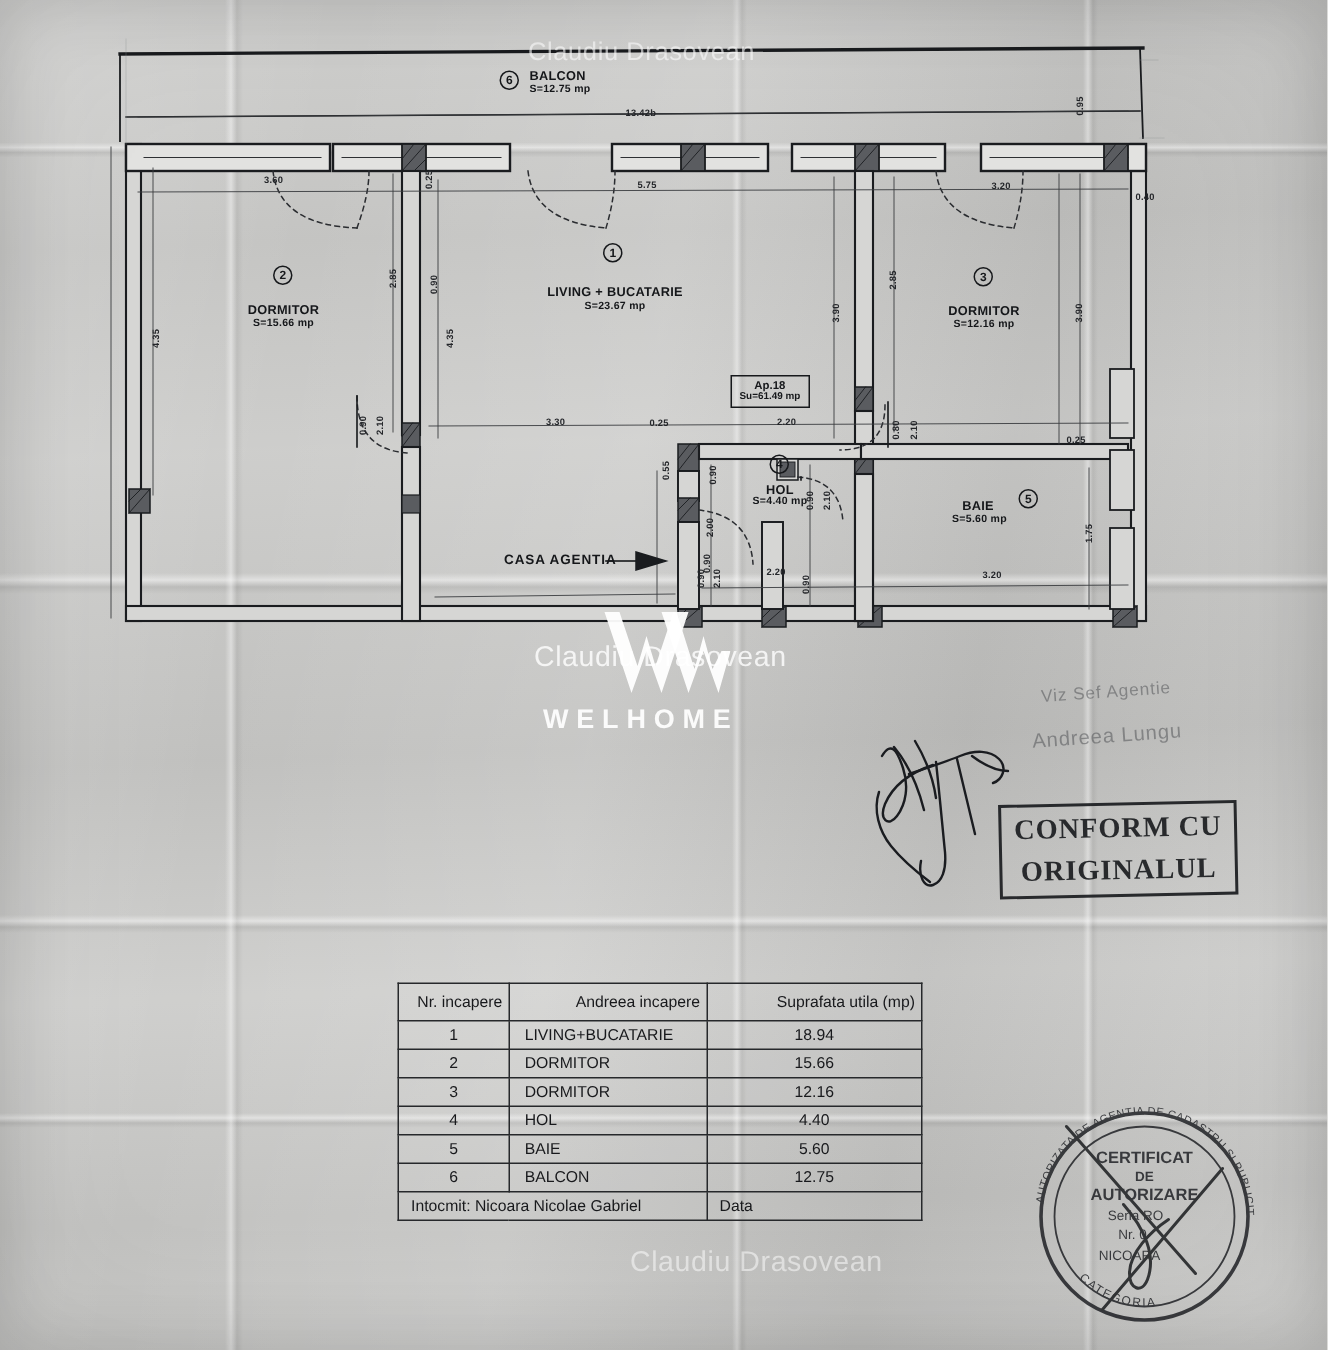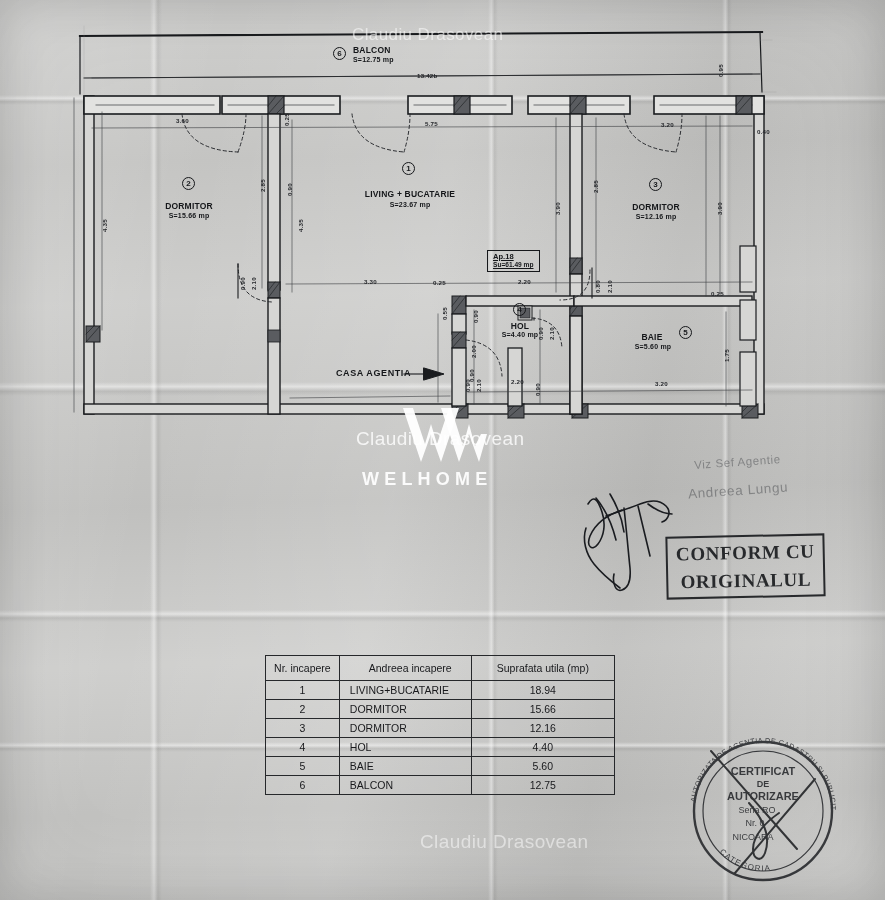--- a/index.html
+++ b/index.html
@@ -73,23 +73,23 @@
     border-radius: 50%;
     color: #16181b;
     font-size: 8px; font-weight: 700;
     line-height: 11.4px;
     text-align: center;
   }
 
   .apbox {
     position: absolute;
     border: 1.1px solid #16181b;
+    text-align: center;
     padding: 1px 5px 2px 5px;
     color: #16181b;
-    text-decoration: underline;
   }
   .apbox .l1 { font-size: 7.6px; font-weight: 700; line-height: 9px; }
   .apbox .l2 { font-size: 6.6px; font-weight: 600; line-height: 8px; }
 
   .casa-scarii {
     position: absolute;
     font-size: 9px; font-weight: 700; color: #15171a; letter-spacing: 0.6px;
   }
 
   
@@ -180,21 +180,21 @@
   }
   table.schedule td, table.schedule th {
     border: 1.2px solid #26282b;
     padding: 3px 4px;
     font-weight: 400;
   }
   table.schedule thead th {
     font-weight: 400;
     font-size: 10.5px;
     padding: 6px 4px;
-    text-align: center;
+    text-align: right;
   }
   .c-nr { width: 74px; text-align: center; }
   .c-den { width: 132px; text-align: left; padding-left: 14px !important; }
   .c-supr { width: 144px; text-align: center; }
   .row-total td {
     text-align: center;
     padding: 4px 4px;
   }
   .cell-left { text-align: left; padding-left: 8px !important; }
   .cell-mid-left { text-align: left; padding-left: 10px !important; }
@@ -522,18 +522,22 @@
         <tr>
           <td class="c-nr">5</td>
           <td class="c-den cell-mid-left">BAIE</td>
           <td class="c-supr">5.60</td>
         </tr>
         <tr>
           <td class="c-nr">6</td>
           <td class="c-den cell-mid-left">BALCON</td>
           <td class="c-supr">12.75</td>
         </tr>
+        <tr>
+          <td colspan="2" class="cell-left">Intocmit: Nicoara Nicolae Gabriel</td>
+          <td class="cell-left">Data</td>
+        </tr>
       </tbody>
     </table>
   </div>
 
   <div class="edge-dark"></div>
 </div>
 
 </body></html>

